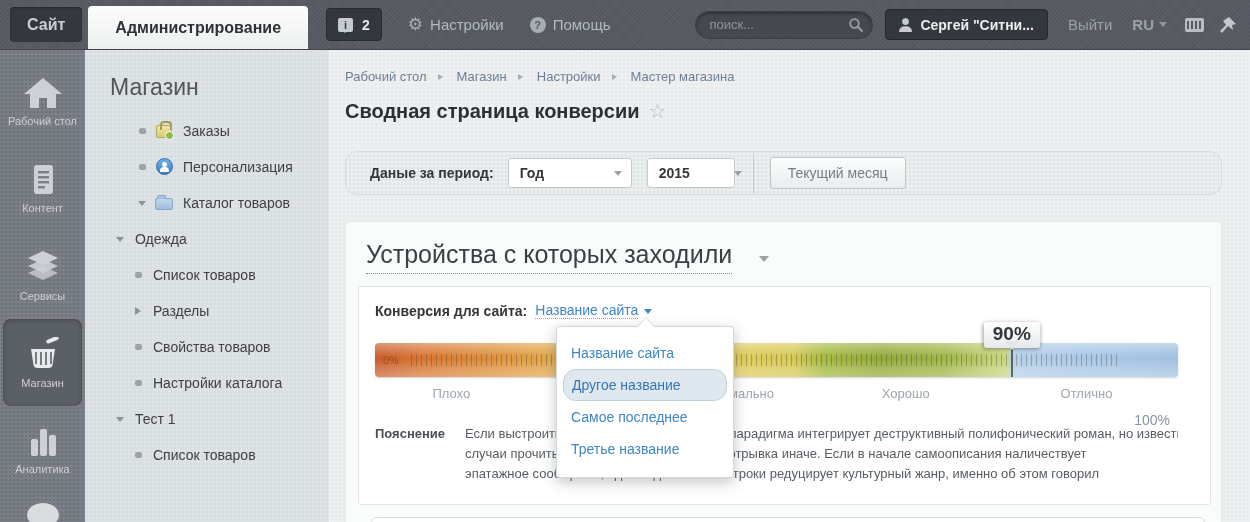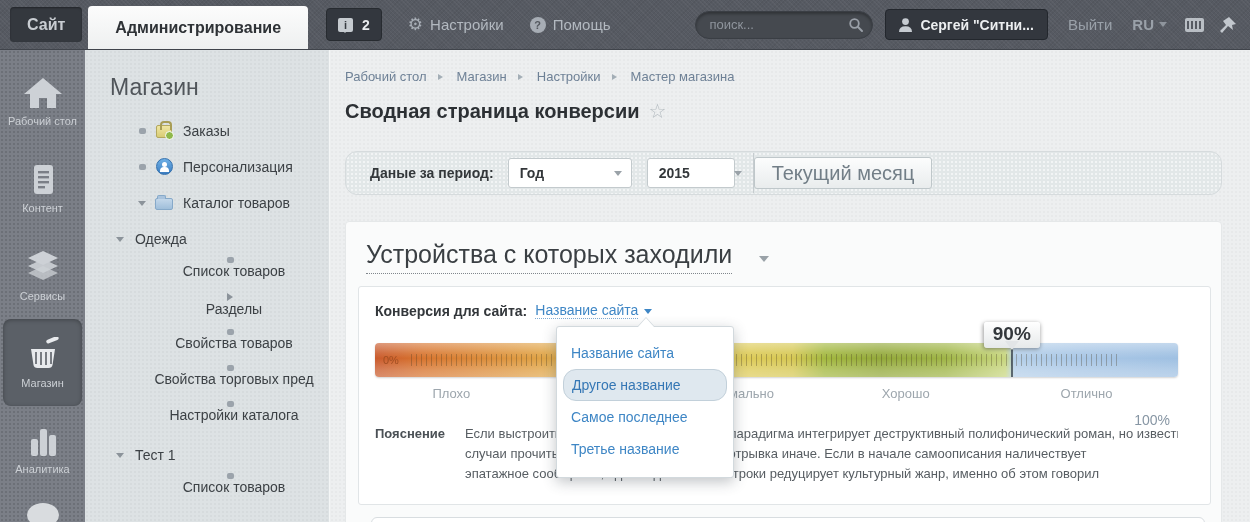--- a/index.html
+++ b/index.html
@@ -52,21 +52,21 @@
   .rail-item svg { display:block; }
   .rail-partial { height:30px; display:flex; justify-content:center; overflow:hidden; }
 
   
   .menubar { width:245px; background:#dde2e4;
     background-image:radial-gradient(rgba(0,0,0,.03) 1px, transparent 1px); background-size:4px 4px;
     border-right:1px solid #f4f6f6; flex:none; overflow:hidden; }
   .menu-title { margin:24px 0 0 25px; font-size:23px; color:#50555a; }
   .menu-list { list-style:none; margin-top:12px; }
   .menu-list li { height:36px; display:flex; align-items:center; font-size:14px; color:#3c4145; cursor:pointer; white-space:nowrap; }
-  .lv1 { padding-left:10px;margin-left:40px; } .lv2 { padding-left:28px; } .lv3 { padding-left:46px;flex-direction:column; }
+  .lv1 { padding-left:10px;margin-left:40px; } .lv2 { padding-left:28px; } .lv3 { padding-left:46px; }
   .mark { width:14px; display:flex; justify-content:center; flex:none; }
   .bullet { width:7px; height:6px; background:#9ba3ab; border-radius:2px; }
   .tri-d { width:0; height:0; border:4px solid transparent; border-top:5px solid #8b939a; margin-top:5px; }
   .tri-r { width:0; height:0; border:4px solid transparent; border-left:6px solid #8b939a; margin-left:3px; }
   .mi { width:20px; height:18px; margin-left:6px; position:relative; flex:none; }
   .menu-label { margin-left:8px; }
   .ic-orders { position:absolute; left:1px; top:3px; width:16px; height:13px; background:linear-gradient(#f0e6a2,#d8cc74);
     border:1px solid #b3a85e; border-radius:2px; }
   .ic-orders::before { content:""; position:absolute; left:3px; top:-5px; width:8px; height:7px;
     border:2px solid #a89d55; border-bottom:none; border-radius:4px 4px 0 0; }
@@ -93,22 +93,22 @@
 
   .filterbar { display:flex; align-items:center; margin-top:26px; width:877px; height:44px;
     background:#e2e7e8; background-image:radial-gradient(rgba(255,255,255,.55) 1px, transparent 1px); background-size:4px 4px;
     border:1px solid #d6dbdd; border-radius:12px; }
   .filter-label { margin-left:24px; font-size:14px; font-weight:bold; color:#33373a; }
   .select { display:flex; align-items:center; justify-content:space-between; height:30px; padding:0 9px 0 11px;
     background:#fff; border:1px solid #c3cacd; border-radius:3px; font-size:14px; font-weight:bold; color:#33373a; cursor:pointer;gap:44px; }
   .sel-period { width:124px; margin-left:14px; } .sel-year { width:88px; margin-left:15px; }
   .sel-caret { width:0; height:0; border:4px solid transparent; border-top:5px solid #9aa2a8; margin-top:4px; }
   .vdiv { width:1px; height:40px; background:#c6cccf; margin-left:18px; }
-  .btn-month { margin-left:0; height:32px; padding:0 17px; background:linear-gradient(#fcfdfd,#e9eced);
-    border:1px solid #bfc7ca; border-radius:3px; color:#727e87; font-size:20px; cursor:pointer;
+  .btn-month { margin-left:16px; height:32px; padding:0 17px; background:linear-gradient(#fcfdfd,#e9eced);
+    border:1px solid #bfc7ca; border-radius:3px; color:#727e87; font-size:14px; cursor:pointer;
     font-family:"Liberation Sans","DejaVu Sans",sans-serif; }
 
   .panel { margin-top:26px; width:877px; height:320px; background:#fafbfb; border:1px solid #e5e8e9;
     border-radius:4px; padding:18px 0 0 0; }
   .sec-head-row { padding-left:20px; display:flex; align-items:center;gap:17px; }
   .sec-heading { font-size:25px; color:#3a3f43; border-bottom:1px dotted #80868c; padding-bottom:4px; cursor:pointer; }
   .sec-caret { width:0; height:0; border:5px solid transparent; border-top:6px solid #9aa2a8; margin:8px 0 0 10px; cursor:pointer; }
 
   .card1 { margin:12px 10px 0 12px; background:#fff; border:1px solid #e1e5e7; border-radius:3px; padding:15px 32px 20px 16px; }
   .conv-row { display:flex; align-items:center; font-size:14px; height:17px; }
@@ -304,26 +304,20 @@
         <li class="lv3">
           <span class="mark">
               <span class="bullet"></span>
             </span>
           <span class="menu-label">Свойства товаров</span>
         </li>
         <li class="lv3">
           <span class="mark">
               <span class="bullet"></span>
             </span>
-          <span class="menu-label">Свойства торговых пред</span>
-        </li>
-        <li class="lv3">
-          <span class="mark">
-              <span class="bullet"></span>
-            </span>
           <span class="menu-label">Настройки каталога</span>
         </li>
         <li class="lv2">
           <span class="mark">
               <span class="tri-d"></span>
             </span>
           <span class="menu-label">Тест 1</span>
         </li>
         <li class="lv3">
           <span class="mark">

